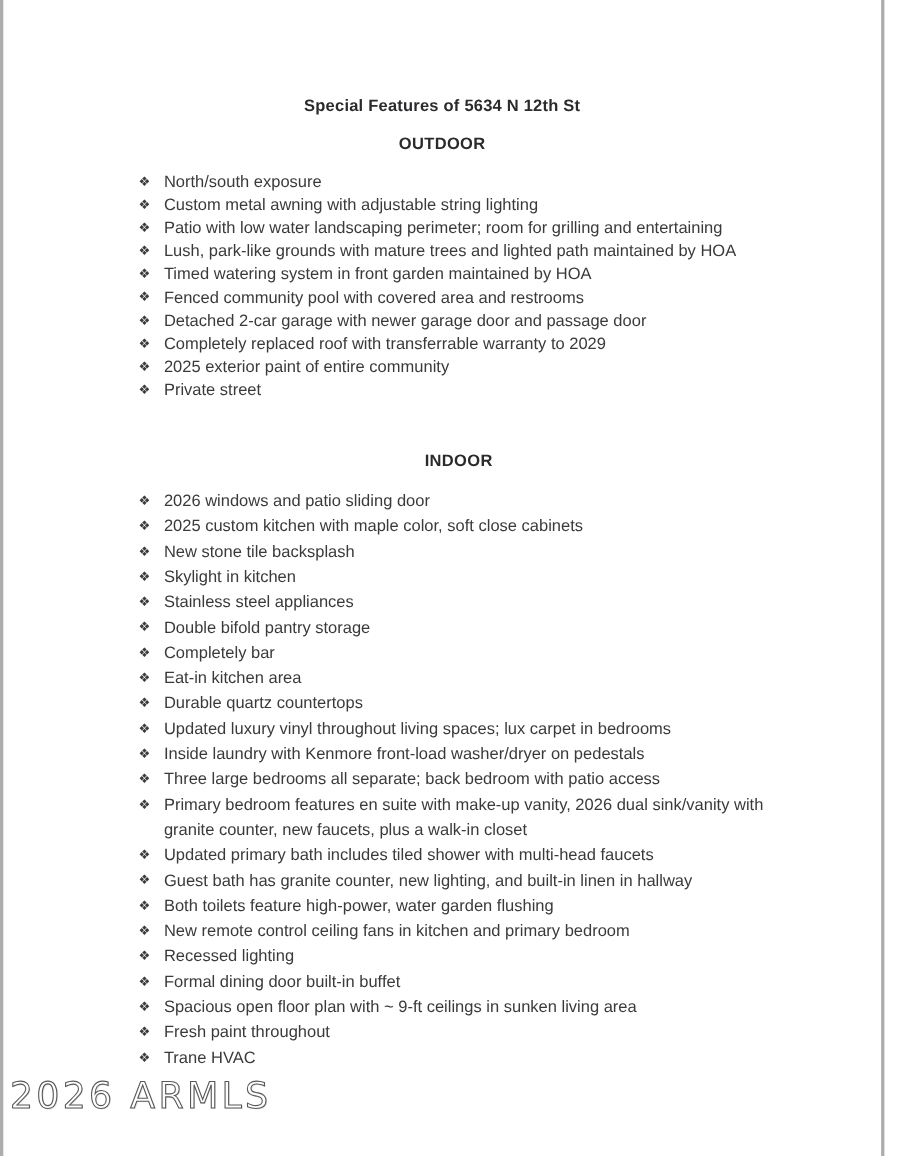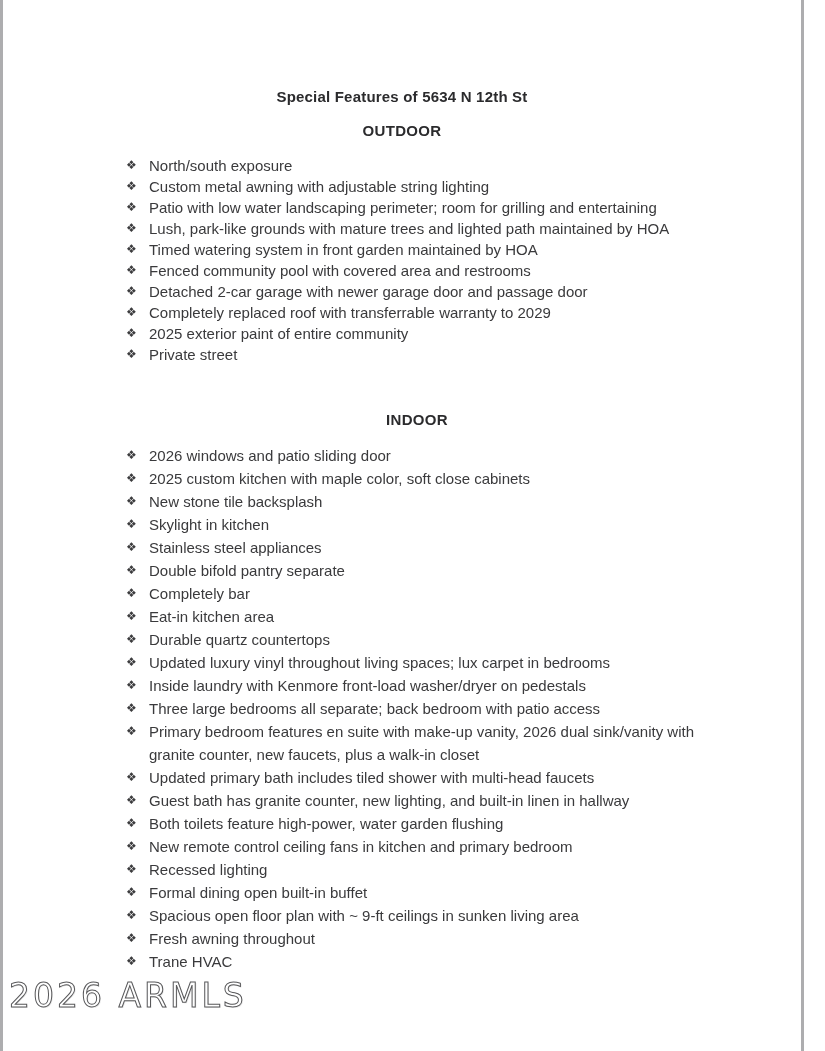--- a/index.html
+++ b/index.html
@@ -141,21 +141,21 @@
     <li>
         <span class="bullet">❖</span>
         <span class="feature-text">Skylight in kitchen</span>
       </li>
     <li>
         <span class="bullet">❖</span>
         <span class="feature-text">Stainless steel appliances</span>
       </li>
     <li>
         <span class="bullet">❖</span>
-        <span class="feature-text">Double bifold pantry separate</span>
+        <span class="feature-text">Double bifold pantry storage</span>
       </li>
     <li>
         <span class="bullet">❖</span>
         <span class="feature-text">Completely bar</span>
       </li>
     <li>
         <span class="bullet">❖</span>
         <span class="feature-text">Eat-in kitchen area</span>
       </li>
     <li>
@@ -193,29 +193,29 @@
     <li>
         <span class="bullet">❖</span>
         <span class="feature-text">New remote control ceiling fans in kitchen and primary bedroom</span>
       </li>
     <li>
         <span class="bullet">❖</span>
         <span class="feature-text">Recessed lighting</span>
       </li>
     <li>
         <span class="bullet">❖</span>
-        <span class="feature-text">Formal dining open built-in buffet</span>
+        <span class="feature-text">Formal dining door built-in buffet</span>
       </li>
     <li>
         <span class="bullet">❖</span>
         <span class="feature-text">Spacious open floor plan with ~ 9-ft ceilings in sunken living area</span>
       </li>
     <li>
         <span class="bullet">❖</span>
-        <span class="feature-text">Fresh awning throughout</span>
+        <span class="feature-text">Fresh paint throughout</span>
       </li>
     <li>
         <span class="bullet">❖</span>
         <span class="feature-text">Trane HVAC</span>
       </li>
   </ul>
 
   <div class="watermark">2026 ARMLS</div>
 
 </div>

